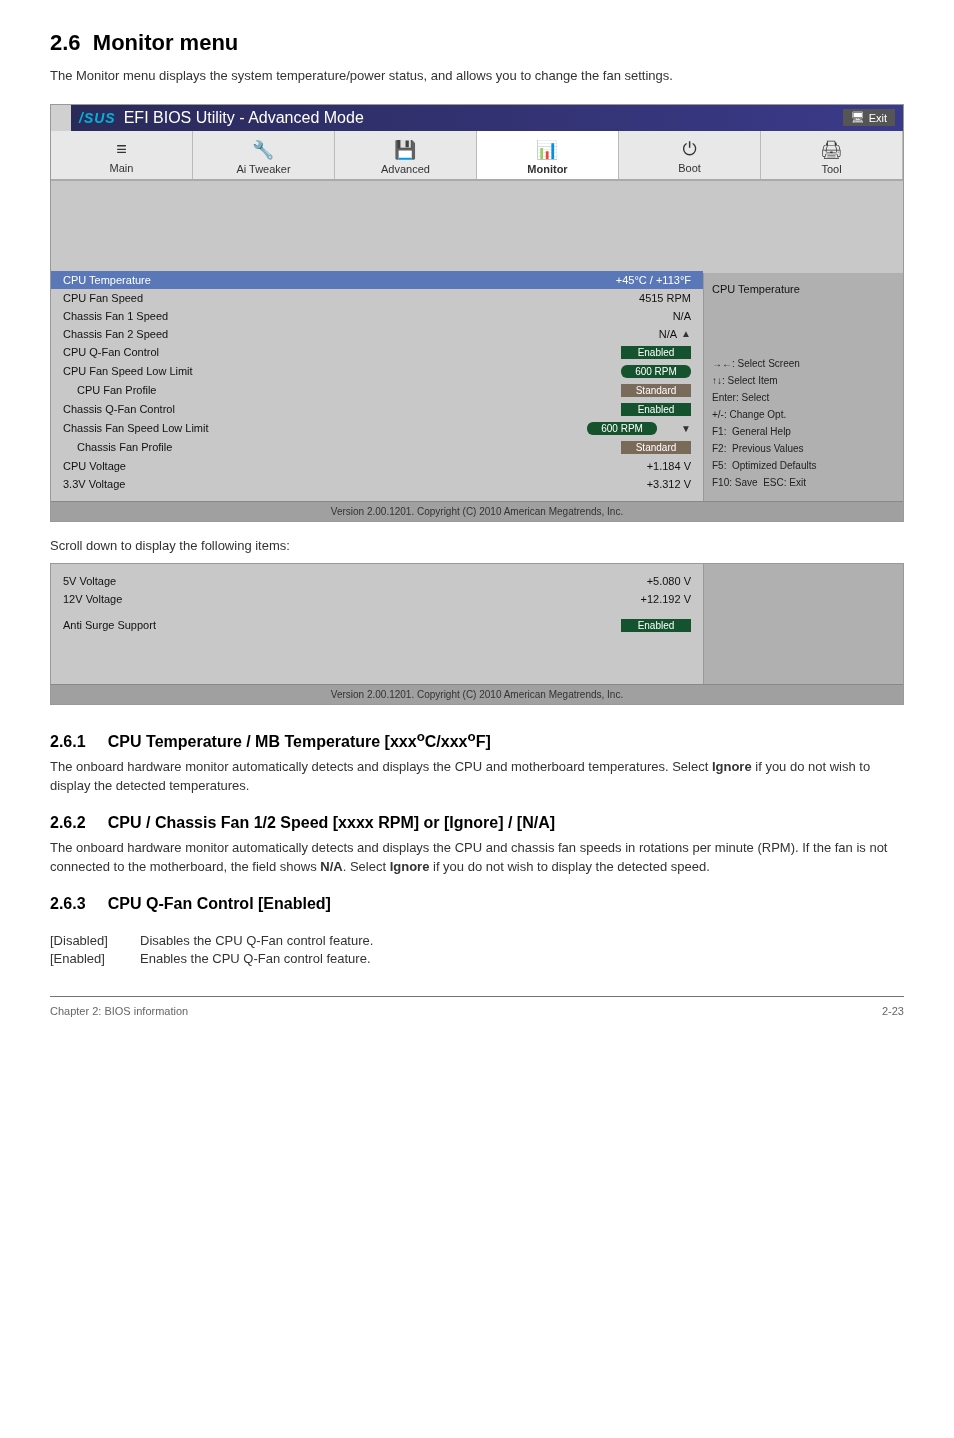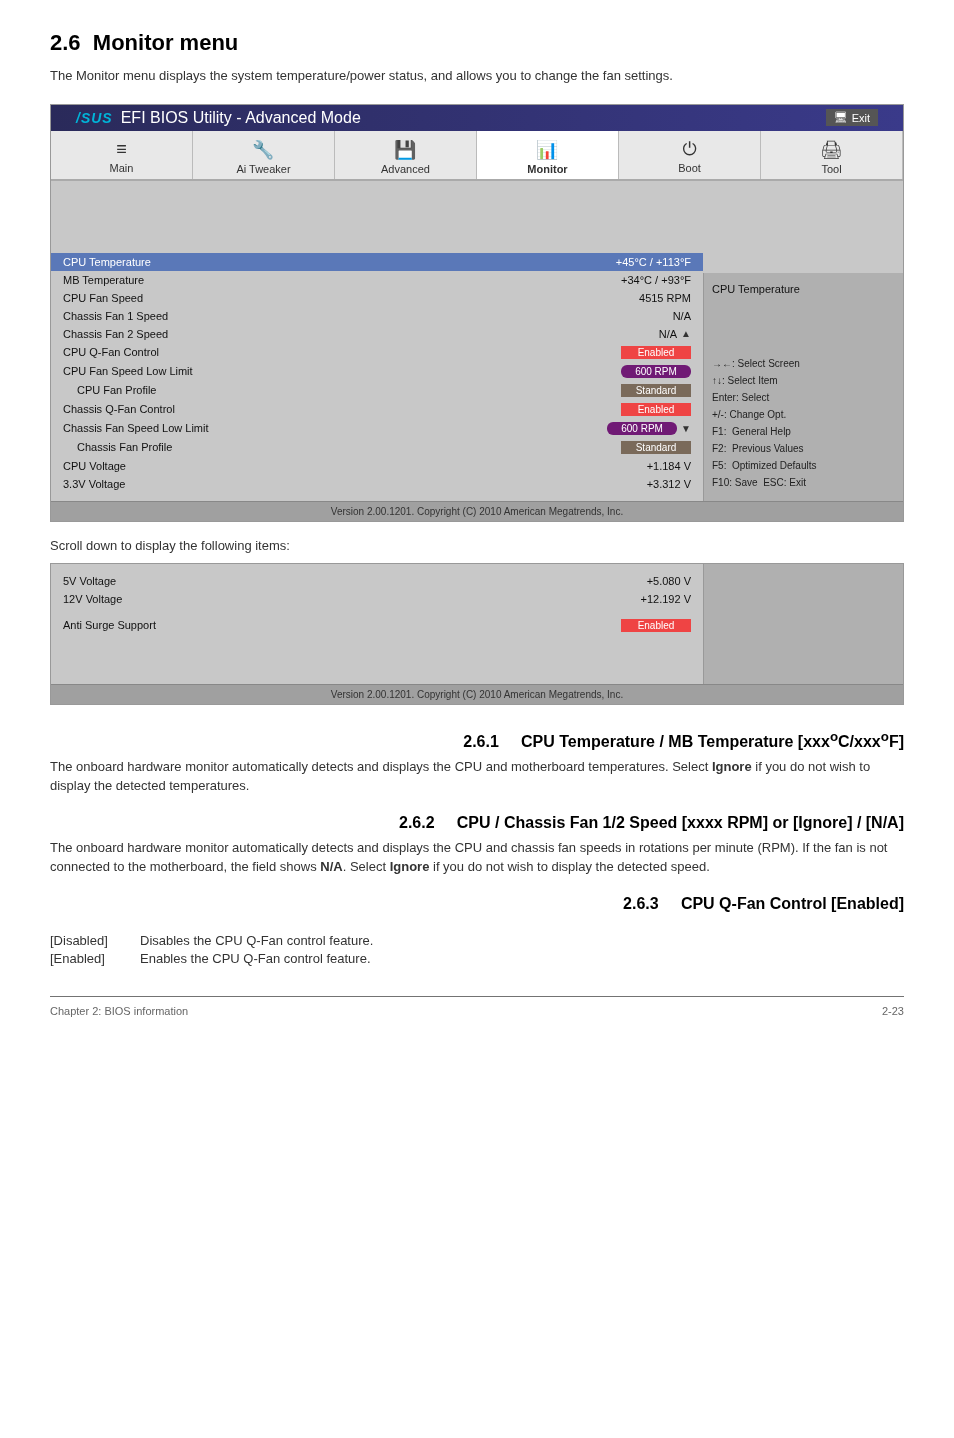--- a/index.html
+++ b/index.html
@@ -37,21 +37,22 @@
       background: #d0d0d0;
       width: 100%;
       margin-bottom: 16px;
     }
 
     .bios-titlebar {
       background: linear-gradient(to right, #2a2a5a, #3a3a8a);
       display: flex;
       align-items: center;
       justify-content: space-between;
-      padding: 4px 25px;
+      padding: 4px 8px;
+      margin-left: 20px;
     }
 
     .bios-logo {
       display: flex;
       align-items: center;
       gap: 8px;
     }
 
     .asus-logo {
       color: #00b4d8;
@@ -166,30 +167,30 @@
     }
 
     .bios-row-value {
       color: inherit;
       min-width: 80px;
       text-align: right;
       font-size: 11px;
     }
 
     .bios-row-value.badge {
-      background: #ef4444;
+      background: #14532d;
       color: #fff;
       padding: 1px 8px;
       min-width: 70px;
       text-align: center;
       font-size: 10px;
     }
 
     .bios-row-value.badge.rpm {
-      background: #701a75;
+      background: #14532d;
       border-radius: 6px;
     }
 
     .bios-row-value.badge.standard {
       background: #7a6a5a;
     }
 
     .bios-footer {
       background: #a0a0a0;
       text-align: center;
@@ -234,21 +235,20 @@
     
     .sub-section {
       margin-bottom: 18px;
     }
 
     .sub-title {
       font-size: 16px;
       font-weight: bold;
       margin-bottom: 6px;
       color: #000;
-      text-align: right;
     }
 
     .sub-desc {
       font-size: 13px;
       color: #333;
       line-height: 1.5;
       margin-bottom: 4px;
     }
 
     .sub-desc b {
@@ -337,24 +337,20 @@
     </div>
 
     <div class="bios-body">
       <div class="bios-left">
 
         <div class="bios-row highlighted">
           <span class="bios-row-label">CPU Temperature</span>
           <span class="bios-row-value">+45°C / +113°F</span>
         </div>
 
-        <div class="bios-row">
-          <span class="bios-row-label">MB Temperature</span>
-          <span class="bios-row-value">+34°C / +93°F</span>
-        </div>
 
         <div class="bios-row">
           <span class="bios-row-label">CPU Fan Speed</span>
           <span class="bios-row-value">4515 RPM</span>
         </div>
 
         <div class="bios-row">
           <span class="bios-row-label">Chassis Fan 1 Speed</span>
           <span class="bios-row-value">N/A</span>
         </div>
@@ -378,21 +374,21 @@
         <div class="bios-row">
           <span class="bios-row-label indented">CPU Fan Profile</span>
           <span class="bios-row-value badge standard">Standard</span>
         </div>
 
         <div class="bios-row">
           <span class="bios-row-label">Chassis Q-Fan Control</span>
           <span class="bios-row-value badge">Enabled</span>
         </div>
 
-        <div class="bios-row" style="display:flex;align-items:center;">
+        <div class="bios-row" style="display:flex;align-items:center;gap:20px;">
           <span class="bios-row-label">Chassis Fan Speed Low Limit</span>
           <span class="bios-row-value badge rpm">600 RPM</span>
           <span style="margin-left:4px; font-size:10px; color:#333;">▼</span>
         </div>
 
         <div class="bios-row">
           <span class="bios-row-label indented">Chassis Fan Profile</span>
           <span class="bios-row-value badge standard">Standard</span>
         </div>
 

